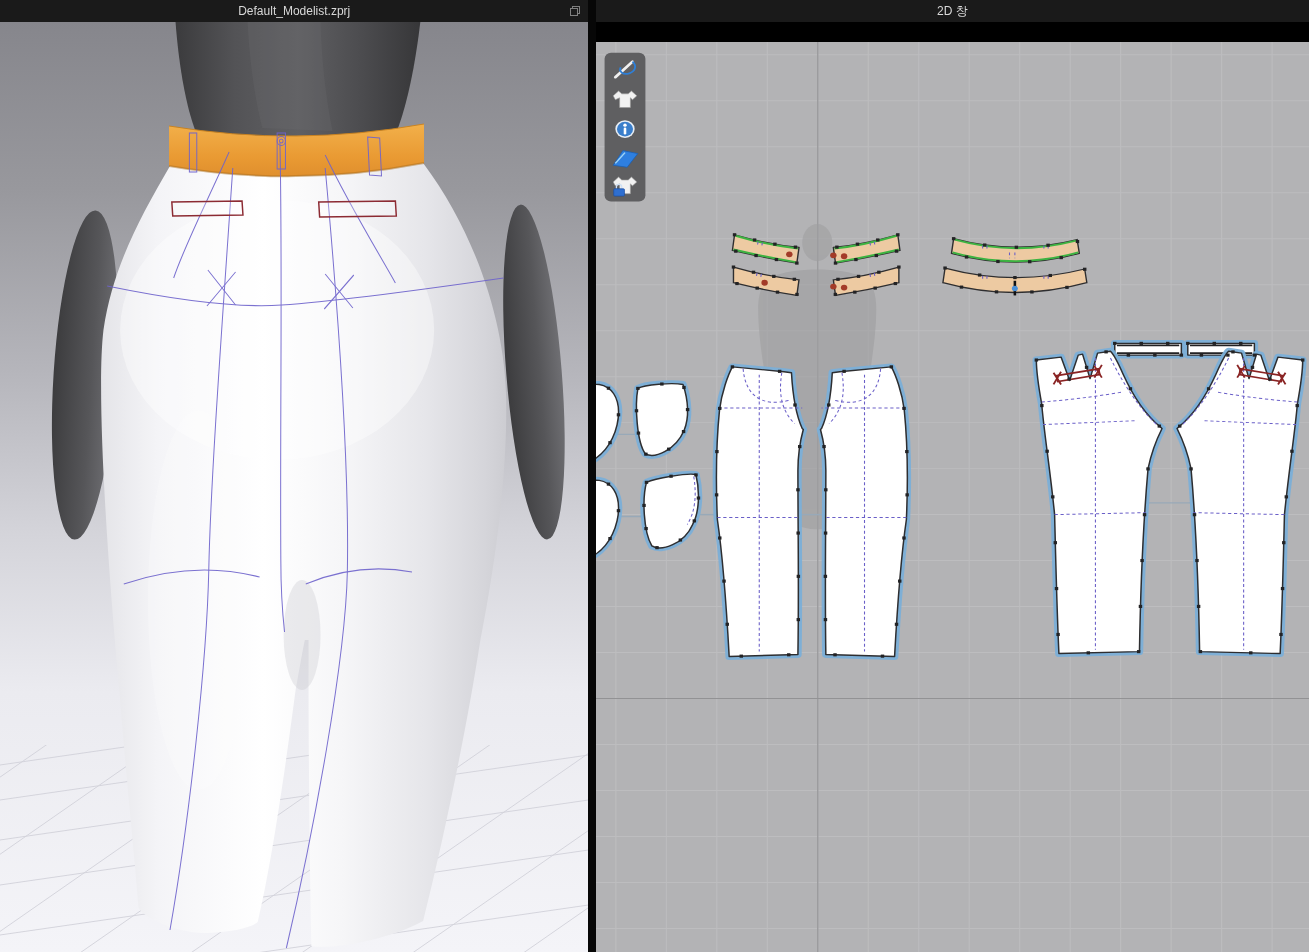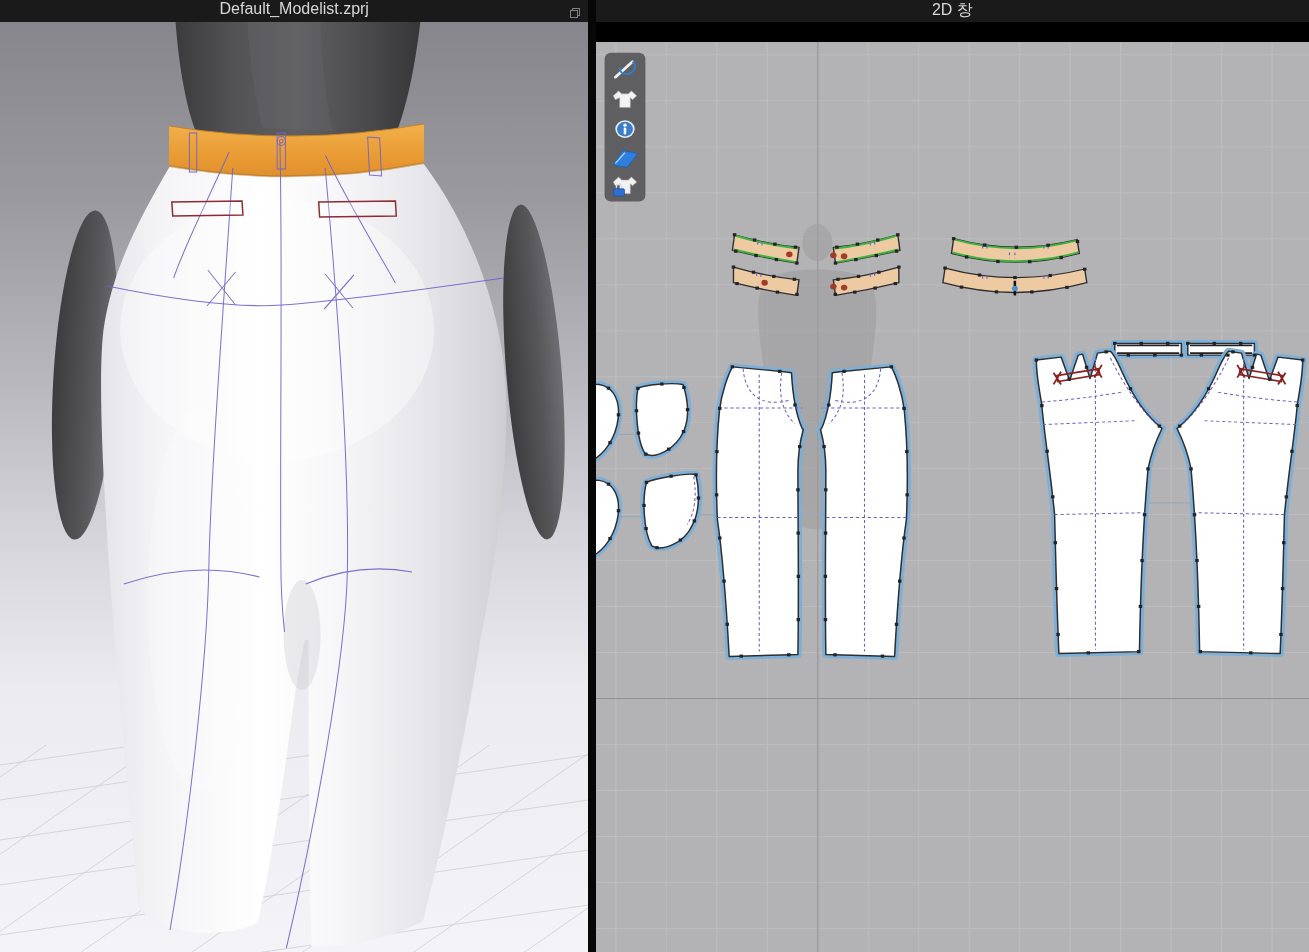--- a/index.html
+++ b/index.html
@@ -2,21 +2,21 @@
 <html style="--titlebar-bg: #1a1a1a; --titlebar-text: #d8d8d8; --view2d-bg: #b3b3b5; --grid-line: #bdbdbf; --selection-blue: #7bafd8; --pattern-outline: #2e2e30; --pattern-fill: #ffffff; --waistband-tan: #edcaa2; --seam-green: #3db342; --notch-purple: #6a5fc8; --welt-red: #8a2424; --button-red: #a33b28; --waistband-orange: #e99a33; --pants-white: #f2f2f4; --avatar-grey: #4d4d50;"><head>
 <meta charset="utf-8">
 <style>
   html,body{margin:0;padding:0;background:#000;}
   .app{width:1309px;height:952px;display:flex;overflow:hidden;font-family:"Liberation Sans",sans-serif;}
   .panel{display:flex;flex-direction:column;}
   .panel-3d{width:637px;}
   .panel-2d{width:772px;gap:20px;}
   .divider{width:8px;background:#070707;}
   .titlebar{height:22px;background:var(--titlebar-bg,#1a1a1a);color:var(--titlebar-text,#d8d8d8);
-    font-size:16px;display:flex;justify-content:center;position:relative;flex:0 0 22px;}
+    font-size:12px;display:flex;align-items:center;justify-content:center;position:relative;flex:0 0 22px;}
   .titlebar .title{pointer-events:none;}
   .float-btn{position:absolute;right:7px;top:5px;width:12px;height:12px;opacity:.8;}
   svg.view{display:block;width:100%;height:930px;}
   
   .selstroke{fill:none;stroke:var(--selection-blue,#7bafd8);stroke-width:7;stroke-linejoin:round;opacity:.95;}
   .piece{fill:var(--pattern-fill,#ffffff);stroke:var(--pattern-outline,#2e2e30);stroke-width:1.4;stroke-linejoin:round;}
   .wband{fill:var(--waistband-tan,#edcaa2);stroke:var(--pattern-outline,#2e2e30);stroke-width:1.3;}
   .greenline{fill:none;stroke:var(--seam-green,#3db342);stroke-width:2;}
   .dashline{fill:none;stroke:var(--notch-purple,#6a5fc8);stroke-width:1;stroke-dasharray:3,2.5;}
   .weltred{fill:none;stroke:var(--welt-red,#8a2424);stroke-width:1.7;}

